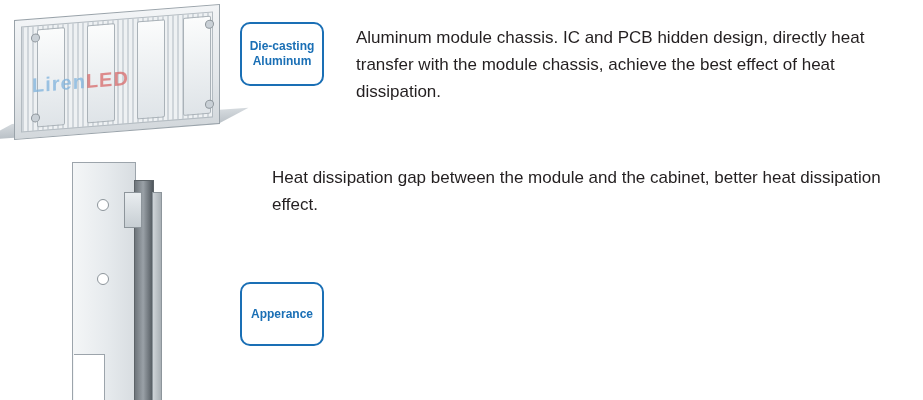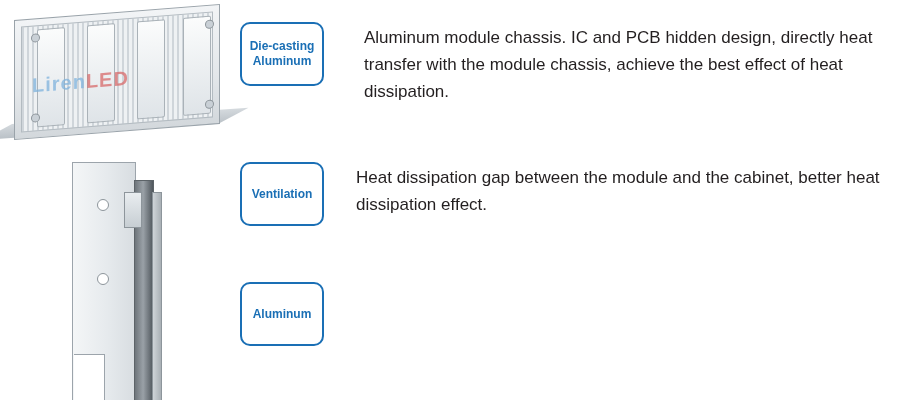--- a/index.html
+++ b/index.html
@@ -184,21 +184,21 @@
     width: 683px;
     height: 400px;
   }
   .row {
     position: absolute;
     left: 0;
     width: 683px;
     display: flex;
     align-items: flex-start;
   }
-  .row-1 { top: 22px; gap: 8px; }
+  .row-1 { top: 22px; }
   .row-2 { top: 162px; }
   .row-3 { top: 282px; }
 
   .tag {
     flex: 0 0 auto;
     width: 84px;
     height: 64px;
     border: 2px solid #1a6fb5;
     border-radius: 10px;
     display: flex;
@@ -260,23 +260,22 @@
   </div>
 
   <div class="rows">
 
     <div class="row row-1">
       <div class="tag">Die-casting Aluminum</div>
       <div class="desc">Aluminum module chassis. IC and PCB hidden design, directly heat transfer with the module chassis, achieve the best effect of heat dissipation.</div>
     </div>
 
     <div class="row row-2">
-      <div class="tag">Ventilation</div>
       <div class="desc">Heat dissipation gap between the module and the cabinet, better heat dissipation effect.</div>
     </div>
 
     <div class="row row-3">
-      <div class="tag">Aluminum</div>
+      <div class="tag">Apperance</div>
     </div>
 
   </div>
 
 </div>
 
 </body></html>

